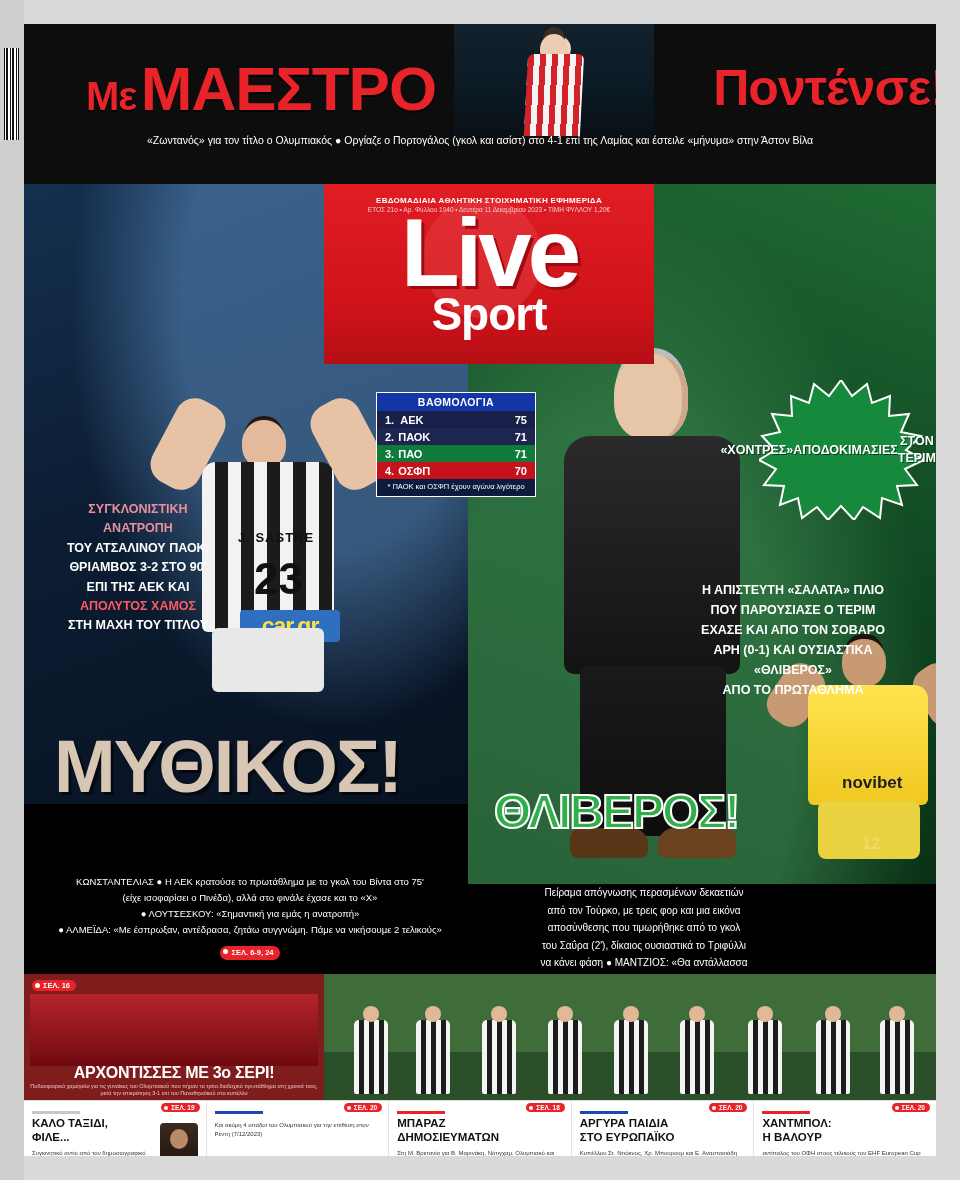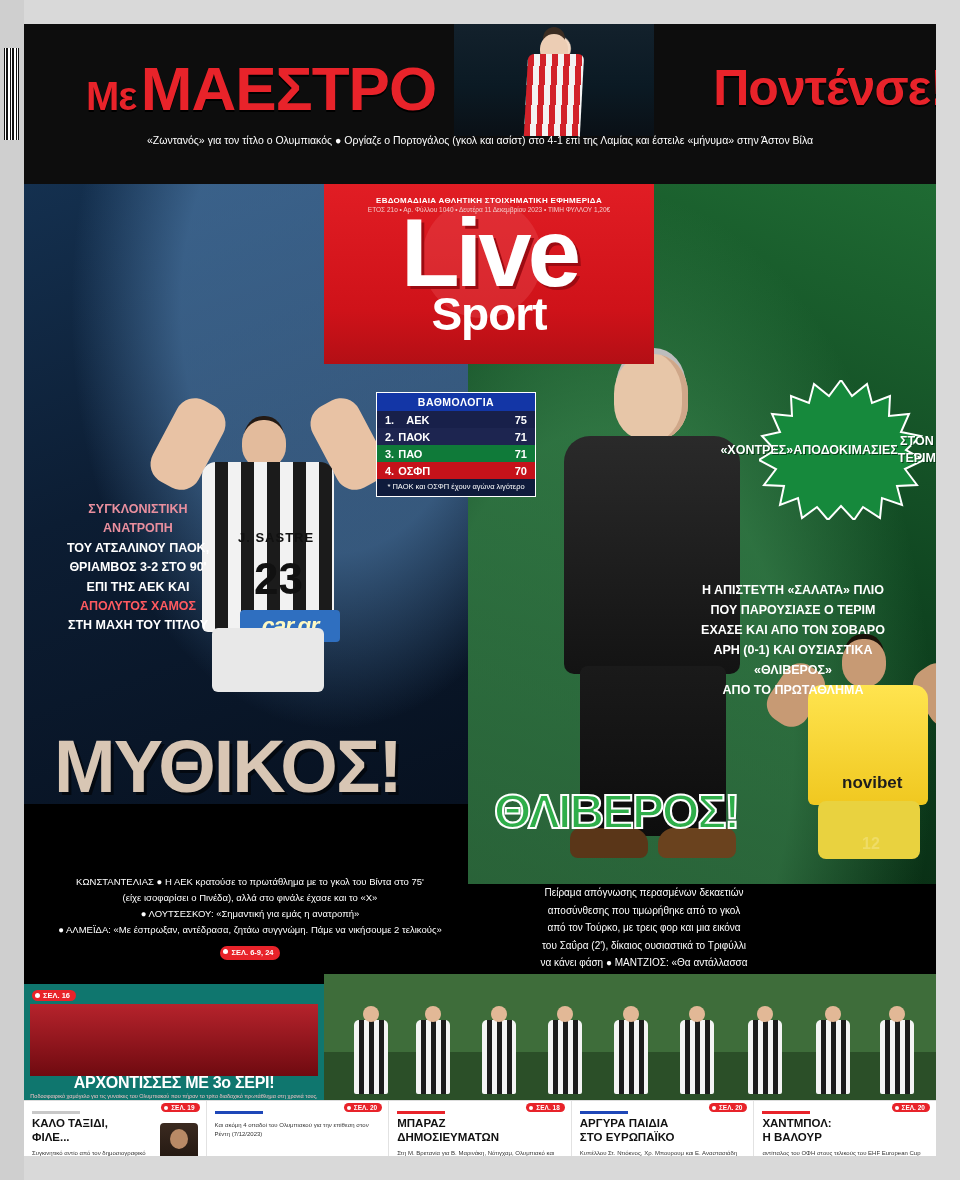--- a/index.html
+++ b/index.html
@@ -100,22 +100,22 @@
   .paok-player .num{
     position:absolute; left:52px; top:92px; font-size:44px; font-weight:bold; color:#111;
     font-family:"Liberation Sans", sans-serif;
   }
   .paok-player .name{
     position:absolute; left:36px; top:68px; font-size:13px; font-weight:bold; color:#111;
     letter-spacing:1px;
   }
   .paok-player .sponsor{
     position:absolute; left:38px; top:148px; width:100px; height:32px;
-    background:#2f6fc0; border-radius:4px; color:#fef9c3; font-weight:bold;
-    font-size:23px; text-align:center; line-height:32px; letter-spacing:-1px;font-style:italic;
+    background:#2f6fc0; border-radius:4px; color:#fde047; font-weight:bold;
+    font-size:23px; text-align:center; line-height:32px; letter-spacing:-1px;
   }
   .paok-player .head{
     position:absolute; left:68px; top:18px; width:44px; height:48px;
     background:#e3bb9c; border-radius:48% 48% 45% 45%;
     box-shadow:0 -6px 0 -2px #241a14;
   }
   .paok-player .armL{
     position:absolute; left:-12px; top:-4px; width:52px; height:92px;
     background:#e8c2a4; border-radius:20px; transform:rotate(28deg);
   }
@@ -308,21 +308,21 @@
     position:absolute; bottom:6px; width:34px; height:74px;
     background:repeating-linear-gradient(90deg,#f4f4f4 0 5px,#1c1c1c 5px 10px);
     border-radius:5px 5px 2px 2px;
   }
   .bot-photo .pl:after{
     content:""; position:absolute; left:9px; top:-14px; width:16px; height:16px;
     background:#e2b896; border-radius:50%;
   }
 
   .women-box{
-    position:absolute; left:0; top:10px; width:300px; height:126px; background:#0f766e;
+    position:absolute; left:0; top:0; width:300px; height:126px; background:#7f1d1d;
   }
   .women-box .wtag{
     position:absolute; left:8px; top:6px; background:#e8232a; color:#fff;
     font-size:7.5px; font-weight:bold; border-radius:7px; padding:1px 6px 1px 11px;
   }
   .women-box .wtag:before{
     content:""; position:absolute; left:3px; top:3px; width:5px; height:5px;
     border-radius:50%; background:#fff;
   }
   .women-box .wphoto{
@@ -443,21 +443,21 @@
       <div class="mtop">ΕΒΔΟΜΑΔΙΑΙΑ ΑΘΛΗΤΙΚΗ ΣΤΟΙΧΗΜΑΤΙΚΗ ΕΦΗΜΕΡΙΔΑ</div>
       <div class="mtop2">ΕΤΟΣ 21ο • Αρ. Φύλλου 1040 • Δευτέρα 11 Δεκεμβρίου 2023 • ΤΙΜΗ ΦΥΛΛΟΥ 1,20€</div>
       <div class="mword">Live</div>
       <div class="mword2">Sport</div>
     </div>
 
     <div class="standings">
       <div class="sh">ΒΑΘΜΟΛΟΓΙΑ</div>
       <div class="srow r1">
         <span>1.</span>
-        <span style="flex:1;margin-left:12px;">ΑΕΚ</span>
+        <span style="flex:1;margin-left:6px;">ΑΕΚ</span>
         <span>75</span>
       </div>
       <div class="srow r2">
         <span>2.</span>
         <span style="flex:1;margin-left:4px;">ΠΑΟΚ</span>
         <span>71</span>
       </div>
       <div class="srow r3">
         <span>3.</span>
         <span style="flex:1;margin-left:4px;">ΠΑΟ</span>
@@ -501,22 +501,22 @@
       <div>(είχε ισοφαρίσει ο Πινέδα), αλλά στο φινάλε έχασε και το «Χ»</div>
       <div>● ΛΟΥΤΣΕΣΚΟΥ: «Σημαντική για εμάς η ανατροπή»</div>
       <div>● ΑΛΜΕΪΔΑ: «Με έσπρωξαν, αντέδρασα, ζητάω συγγνώμη. Πάμε να νικήσουμε 2 τελικούς»</div>
       <div style="margin-top:5px;">
         <span class="tag">ΣΕΛ. 6-9, 24</span>
       </div>
     </div>
 
     <div class="right-caption">
       <div>Πείραμα απόγνωσης περασμένων δεκαετιών</div>
+      <div>από τον Τούρκο, με τρεις φορ και μια εικόνα</div>
       <div>αποσύνθεσης που τιμωρήθηκε από το γκολ</div>
-      <div>από τον Τούρκο, με τρεις φορ και μια εικόνα</div>
       <div>του Σαΰρα (2'), δίκαιος ουσιαστικά το Τριφύλλι</div>
       <div>να κάνει φάση ● ΜΑΝΤΖΙΟΣ: «Θα αντάλλασσα</div>
       <div>αυτή τη νίκη με τη νίκη στον τελικό»</div>
 
     </div>
   </div>
 
   <div class="bottom">
     <div class="bot-photo" style="left:300px;width:612px;">
       <div class="pl" style="left:30px;"></div>

